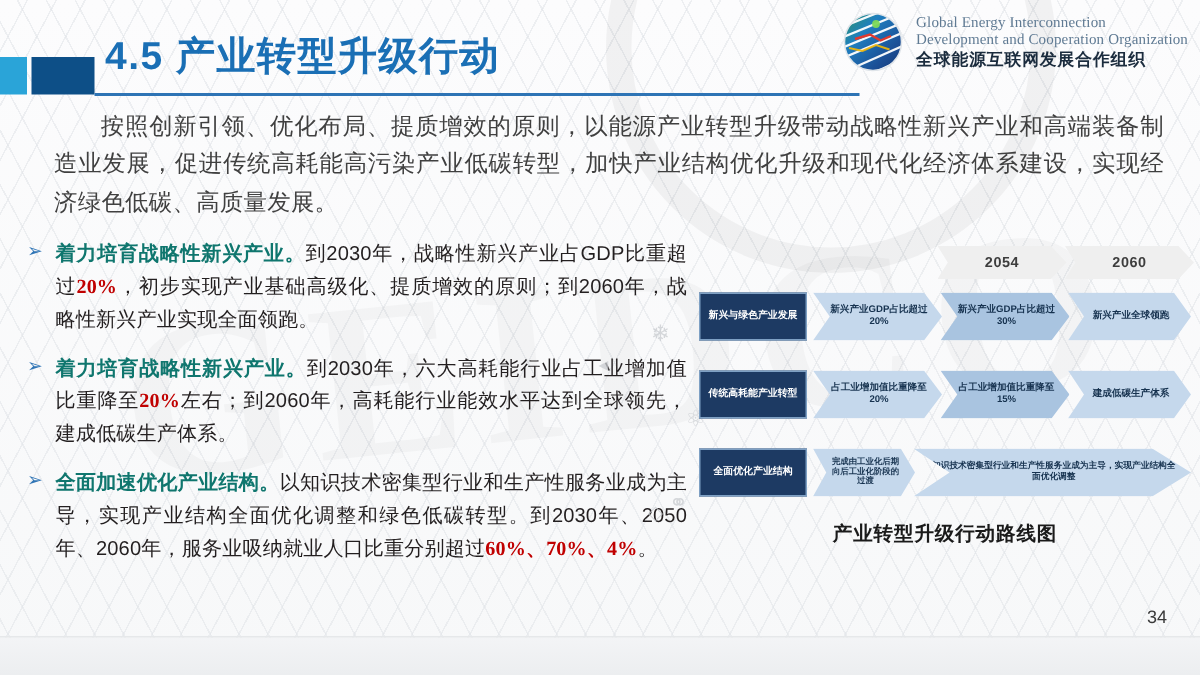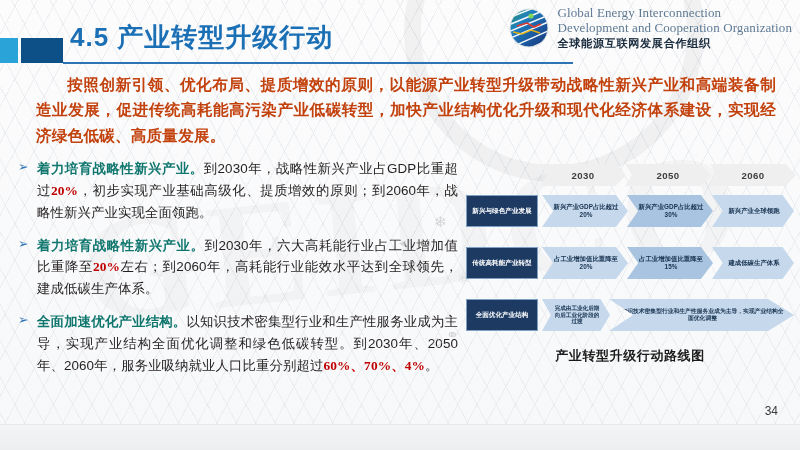--- a/index.html
+++ b/index.html
@@ -58,31 +58,31 @@
     letter-spacing:1px; white-space:nowrap;
   }
   .hdr-rule { position:absolute; left:63px; top:62px; width:510px; height:2px; background:#2e74b5; }
 
   
   .logo-wrap { position:absolute; right:8px; top:6px; display:flex; align-items:center; gap:7px; }
   .logo-globe { width:44px; height:44px; flex:0 0 44px; }
   .logo-txt { line-height:1.12; }
   .logo-en1, .logo-en2 {
     font-family:"Liberation Serif","DejaVu Serif",serif;
-    font-size:13px; color:#5f7a93; letter-spacing:.1px; white-space:nowrap;
+    font-size:10px; color:#5f7a93; letter-spacing:.1px; white-space:nowrap;
   }
   .logo-cn {
     font-size:11.2px; font-weight:700; color:#1b2c3e;
     letter-spacing:.6px; white-space:nowrap; margin-top:2px;
   }
 
   
   .intro {
     position:absolute; left:36px; top:72px; width:740px;
-    font-size:15.6px; font-weight:700; color:#c2410c;
+    font-size:15.6px; font-weight:400; color:#404040;
     line-height:1.62; text-align:justify; text-indent:2em;
     letter-spacing:.2px;
   }
 
   
   .bullets { position:absolute; left:18px; top:158px; width:440px; }
   .bullet { position:relative; padding-left:19px; margin-bottom:11px; }
   .bullet-mark {
     position:absolute; left:0; top:2px;
     color:#2e74b5; font-size:12.5px; line-height:1.2;
@@ -234,22 +234,21 @@
 
   <span class="deco-icon deco-leaf">❄</span>
   <span class="deco-icon deco-atom">⚛</span>
   <span class="deco-icon deco-glob">⚭</span>
   <span class="deco-icon deco-tr1">◂</span>
   <span class="deco-icon deco-tr2">◇</span>
 
   <div class="diagram">
 
     <div class="years">
-      <div class="year-chev" style="left:0px">2030</div>
-      <div class="year-chev" style="left:85px">2050</div>
+      <div class="year-chev" style="left:85px">2054</div>
       <div class="year-chev" style="left:170px">2060</div>
     </div>
 
     <div class="rowset">
 
       <div class="drow">
         <div class="dlabel">新兴与绿色产业发展</div>
         <div class="dchev c-l" style="left:76px;  width:86px;">新兴产业GDP占比超过20%</div>
         <div class="dchev c-d" style="left:161px; width:86px;">新兴产业GDP占比超过30%</div>
         <div class="dchev c-l" style="left:246px; width:82px;">新兴产业全球领跑</div>

